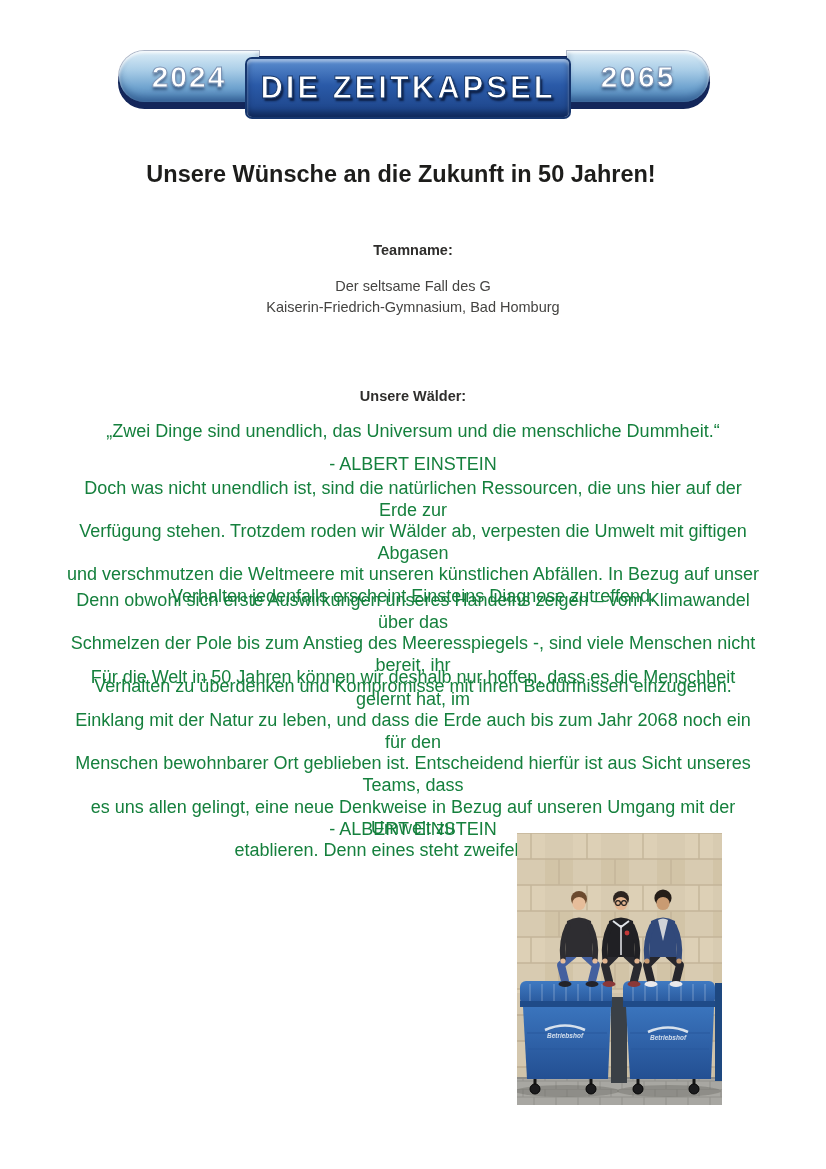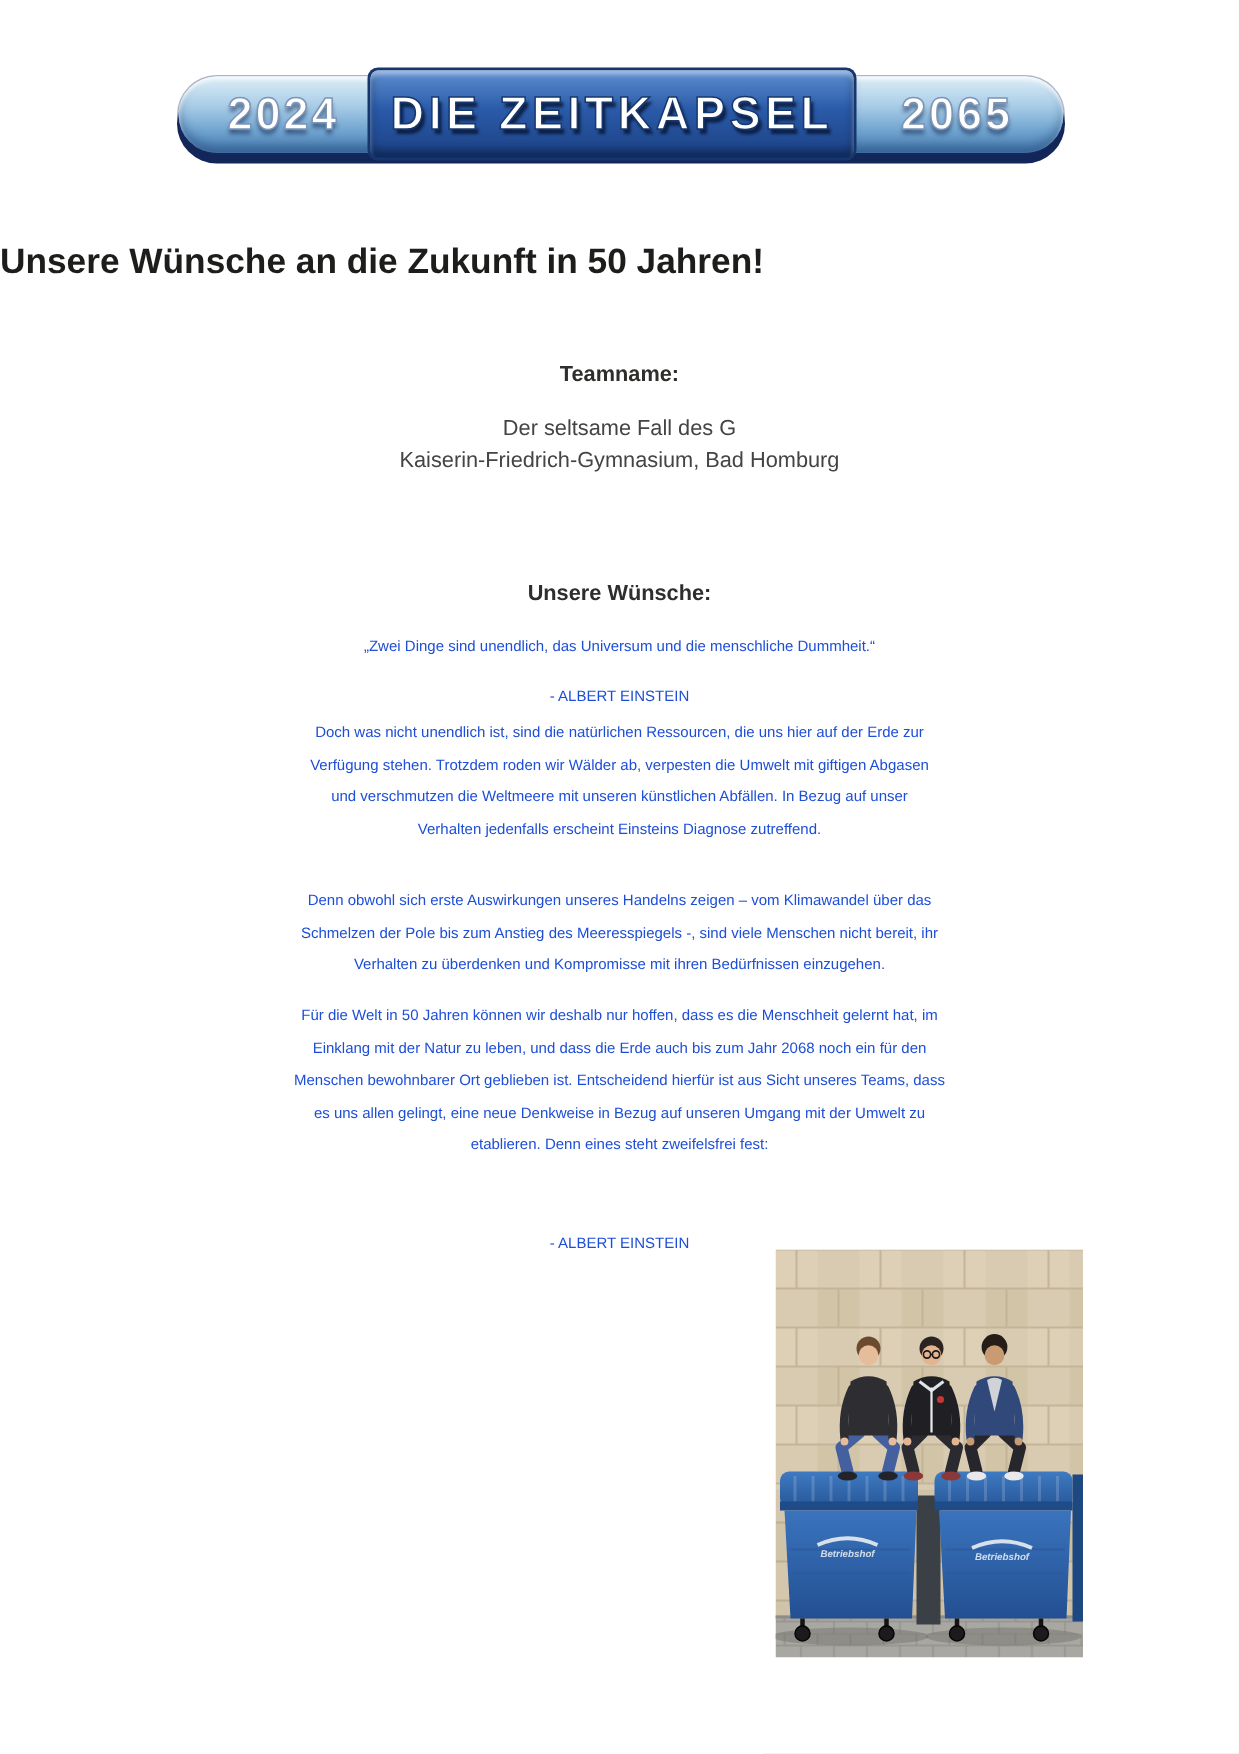--- a/index.html
+++ b/index.html
@@ -23,46 +23,46 @@
     position:absolute;display:flex;align-items:center;justify-content:center;
   }
   .seg-light{
     top:4px;height:51px;
     background:linear-gradient(#dcedf7 0%, #a9cde7 38%, #6fa3cf 72%, #4b7fb4 100%);
     box-shadow:inset 0 2px 3px rgba(255,255,255,.85), inset 0 -5px 7px rgba(25,60,110,.45), 0 0 0 1px rgba(20,45,95,.35);
   }
   .seg-left{left:0;width:140px;border-radius:28px 0 0 28px;}
   .seg-right{left:448px;width:142px;border-radius:0 28px 28px 0;}
   .seg-mid{
-    left:128px;top:0;width:322px;height:58px;
+    left:128px;top:12px;width:322px;height:58px;
     background:linear-gradient(#5d8fd0 0%, #2a5aa8 45%, #1c4285 100%);
     border-radius:5px;
     box-shadow:inset 0 3px 3px rgba(255,255,255,.40), inset 0 -5px 6px rgba(5,20,55,.55), 0 0 0 2px #16366e;
     z-index:2;
   }
   .banner-year{
     color:#fff;font-weight:bold;font-size:30px;letter-spacing:2px;
     -webkit-text-stroke:1px #7d94b5;
     text-shadow:0 3px 3px rgba(15,35,75,.55);
   }
   .banner-title{
     color:#fff;font-weight:bold;font-size:31px;letter-spacing:3px;white-space:nowrap;
     -webkit-text-stroke:1px #16386c;
     text-shadow:2px 3px 2px rgba(8,20,50,.8);
   }
 
   
   .page-title{
-    left:0;top:160px;width:802px;text-align:left;
+    left:0;top:160px;width:802px;text-align:center;
     font-size:23.5px;font-weight:bold;color:#1d1d1b;line-height:28px;
   }
   .tblock{
     left:63px;width:700px;text-align:center;white-space:pre-line;
   }
-  .body-text{font-size:10px;line-height:21.6px;color:#1d4ed8;}
+  .body-text{font-size:18px;line-height:21.6px;color:#15803d;}
   .bold-label{font-size:14.5px;line-height:21px;font-weight:bold;color:#2f2e2c;}
   .team-lines{font-size:14.5px;line-height:21px;color:#454442;}
 
   
   .photo{left:517px;top:833px;width:205px;height:272px;}
   .photo svg{display:block;width:100%;height:100%;}
 </style>
 </head>
 <body>
 
@@ -80,21 +80,21 @@
       <span class="banner-year">2065</span>
     </div>
   </div>
 
   <div class="abs page-title">Unsere Wünsche an die Zukunft in 50 Jahren!</div>
 
   <div class="abs tblock team-lines" style="top:276px">Der seltsame Fall des G
 Kaiserin-Friedrich-Gymnasium, Bad Homburg</div>
   <div class="abs tblock bold-label" style="top:240px">Teamname:</div>
 
-  <div class="abs tblock bold-label" style="top:386px">Unsere Wünsche:</div>
+  <div class="abs tblock bold-label" style="top:386px">Unsere Wälder:</div>
   <div class="abs tblock body-text" style="top:421px">„Zwei Dinge sind unendlich, das Universum und die menschliche Dummheit.“</div>
   <div class="abs tblock body-text" style="top:454px">- ALBERT EINSTEIN</div>
   <div class="abs tblock body-text" style="top:478px">Doch was nicht unendlich ist, sind die natürlichen Ressourcen, die uns hier auf der Erde zur
 Verfügung stehen. Trotzdem roden wir Wälder ab, verpesten die Umwelt mit giftigen Abgasen
 und verschmutzen die Weltmeere mit unseren künstlichen Abfällen. In Bezug auf unser
 Verhalten jedenfalls erscheint Einsteins Diagnose zutreffend.</div>
   <div class="abs tblock body-text" style="top:590px">Denn obwohl sich erste Auswirkungen unseres Handelns zeigen – vom Klimawandel über das
 Schmelzen der Pole bis zum Anstieg des Meeresspiegels -, sind viele Menschen nicht bereit, ihr
 Verhalten zu überdenken und Kompromisse mit ihren Bedürfnissen einzugehen.</div>
   <div class="abs tblock body-text" style="top:667px">Für die Welt in 50 Jahren können wir deshalb nur hoffen, dass es die Menschheit gelernt hat, im

